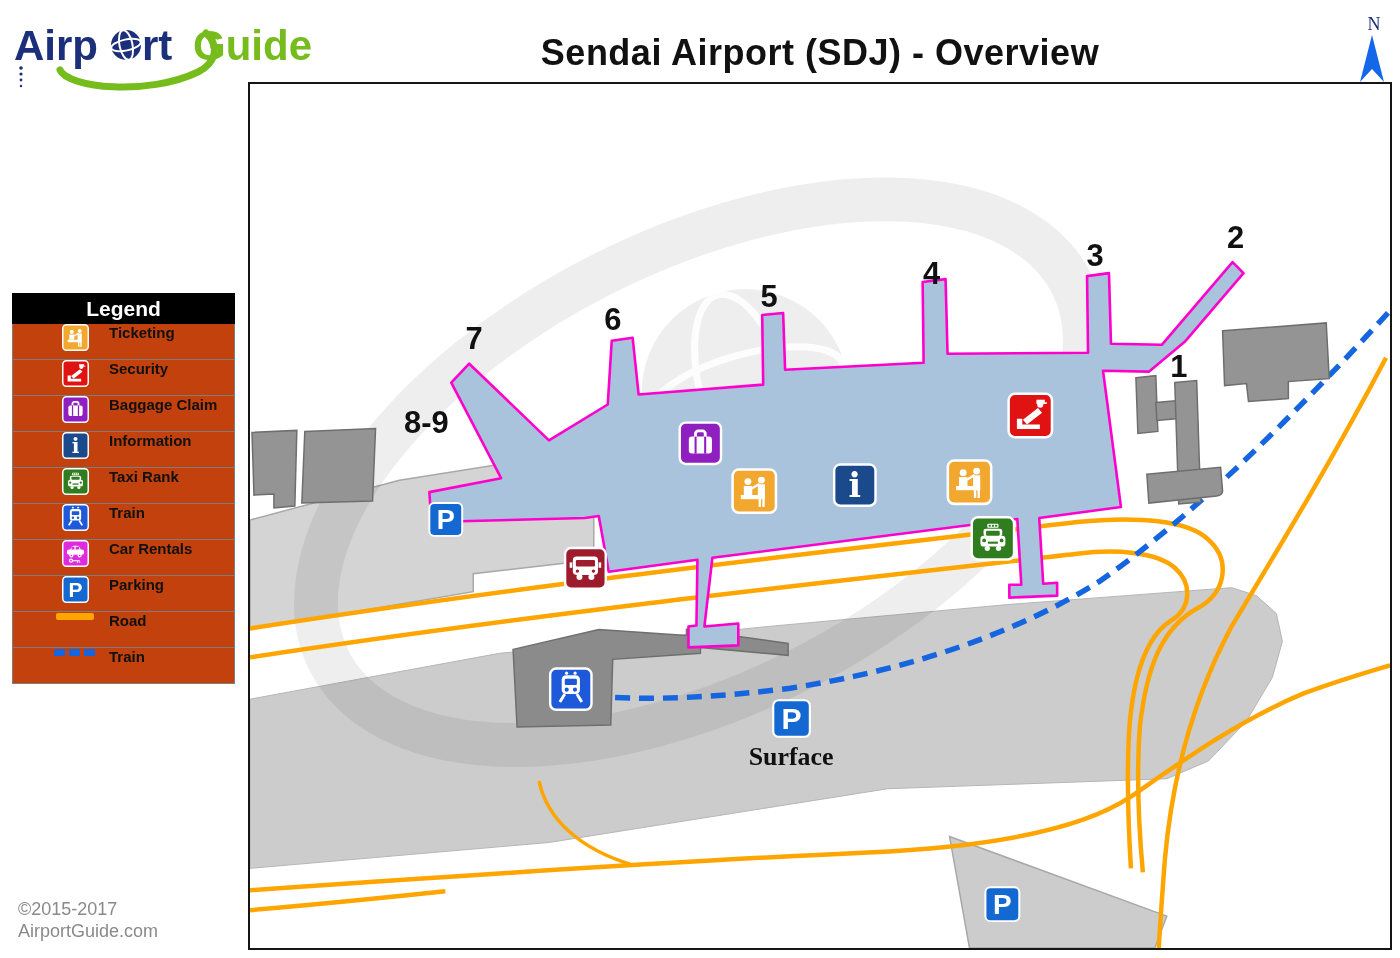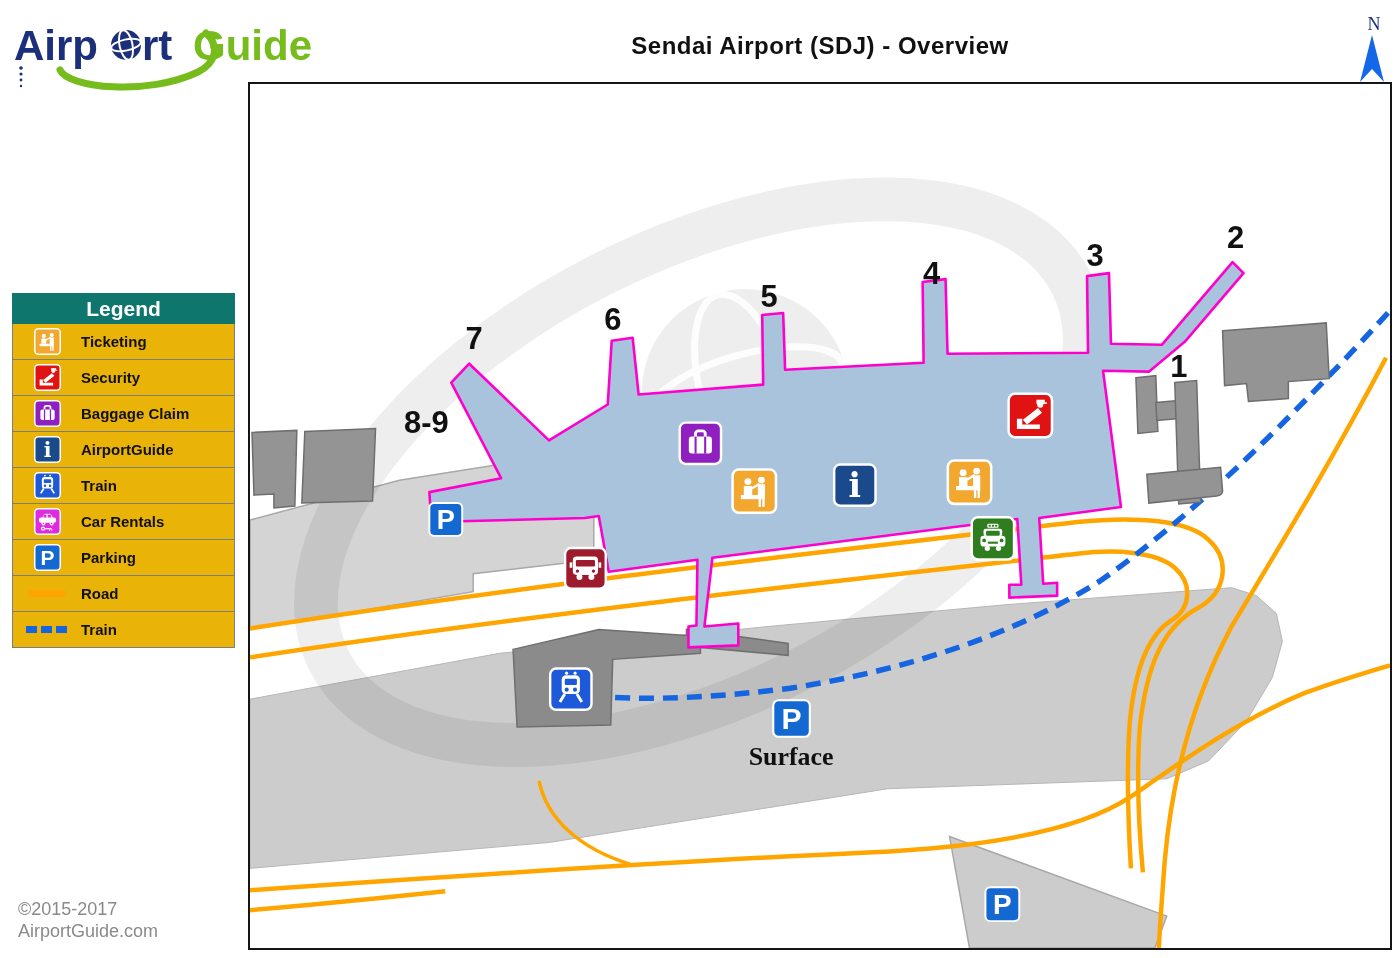--- a/index.html
+++ b/index.html
@@ -1,27 +1,27 @@
 <!DOCTYPE html>
 <html><head>
 <meta charset="utf-8">
 <style>
   html,body{margin:0;padding:0;background:#fff;}
   body{width:1400px;height:958px;position:relative;overflow:hidden;
        font-family:"Liberation Sans", sans-serif;}
   .abs{position:absolute;}
   
   #page-title{left:248px;top:32px;width:1144px;text-align:center;
-    font-size:24px;font-weight:bold;color:#111;letter-spacing:.5px;}
+    font-size:36px;font-weight:bold;color:#111;letter-spacing:.5px;}
   
   #legend{left:12px;top:293px;width:223px;background:#fff;}
-  #legend-header{background:#0f766e;color:#fff;font-size:21px;font-weight:bold;
+  #legend-header{background:#000000;color:#fff;font-size:21px;font-weight:bold;
     text-align:center;height:31px;line-height:31px;}
-  .legend-row{display:flex;align-items:center;height:35px;
-    border:1px solid #7d7d7d;border-top:none;background:#eab308;}
+  .legend-row{display:flex;height:35px;
+    border:1px solid #7d7d7d;border-top:none;background:#c2410c;padding-left:28px;}
   .legend-row .sw{width:44px;margin-left:12px;display:flex;justify-content:center;}
   .legend-row .lab{font-size:15px;font-weight:bold;color:#111;margin-left:12px;}
   
   #map{left:248px;top:82px;width:1144px;height:868px;border:2px solid #151515;
     box-sizing:border-box;background:#fff;}
   #map svg{display:block;}
   .gate{font-family:"Liberation Sans",sans-serif;font-size:31px;font-weight:bold;fill:#111;}
   .surface-lbl{font-family:"Liberation Serif",serif;font-size:26px;font-weight:bold;fill:#101010;}
   
   #footer{left:18px;top:898px;color:#8a8a8a;font-size:18px;line-height:22px;}
@@ -197,21 +197,31 @@
       </span>
     <span class="lab">Baggage Claim</span>
   </div>
   <div class="legend-row">
     <span class="sw">
       <svg width="27" height="27" viewBox="0 0 36 36">
         <use href="#sq" fill="#1A4A8C"></use>
         <text x="18" y="28" text-anchor="middle" fill="#fff" font-family="DejaVu Serif, serif" font-weight="bold" font-size="27">i</text>
       </svg>
       </span>
-    <span class="lab">AirportGuide</span>
+    <span class="lab">Information</span>
+  </div>
+  <div class="legend-row">
+    <span class="sw">
+      <svg width="27" height="27" viewBox="0 0 36 36">
+        <use href="#sq" fill="#2F7D1F"></use>
+          <use href="#g-taxi"></use>
+        <use href="#g-taxi-acc" fill="#2F7D1F"></use>
+      </svg>
+      </span>
+    <span class="lab">Taxi Rank</span>
   </div>
   <div class="legend-row">
     <span class="sw">
       <svg width="27" height="27" viewBox="0 0 36 36">
         <use href="#sq" fill="#1D59D8"></use>
           <use href="#g-train"></use>
         <use href="#g-train-acc" fill="#1D59D8"></use>
       </svg>
       </span>
     <span class="lab">Train</span>

